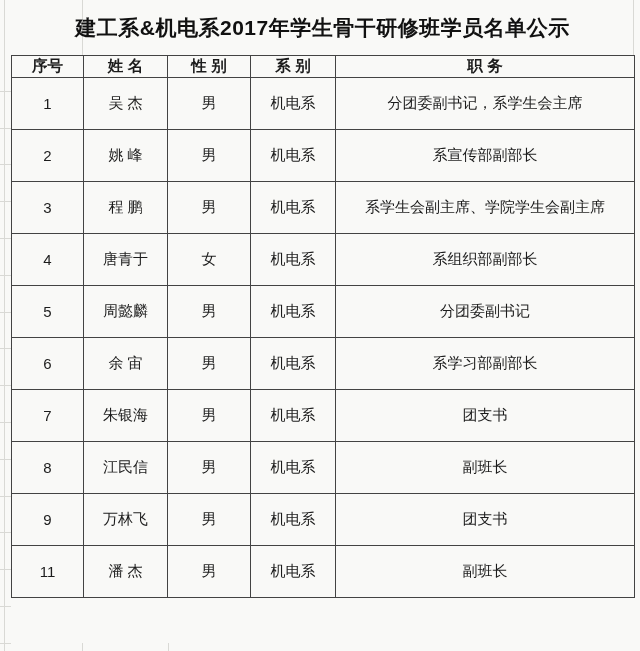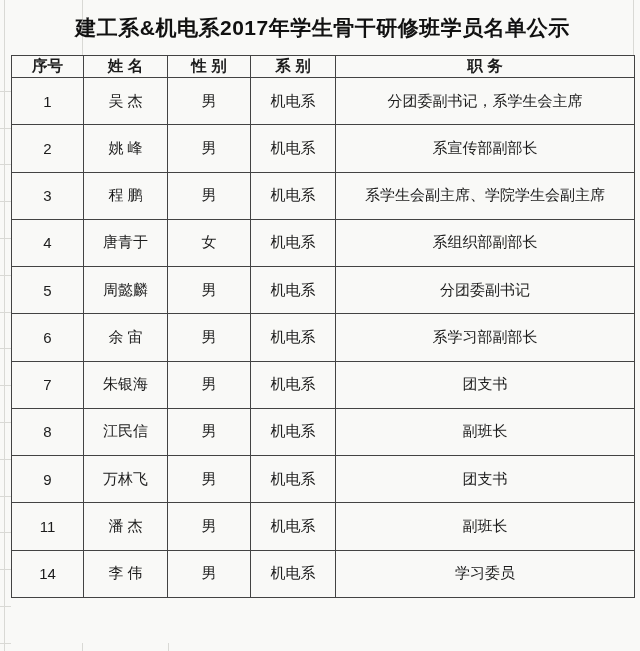--- a/index.html
+++ b/index.html
@@ -153,21 +153,14 @@
     <td>机电系</td>
     <td>团支书</td>
   </tr>
       <tr class="data-row">
     <td>11</td>
     <td>潘 杰</td>
     <td>男</td>
     <td>机电系</td>
     <td>副班长</td>
   </tr>
-      <tr class="data-row">
-    <td>14</td>
-    <td>李 伟</td>
-    <td>男</td>
-    <td>机电系</td>
-    <td>学习委员</td>
-  </tr>
     </tbody>
 </table>
 
 </body></html>

